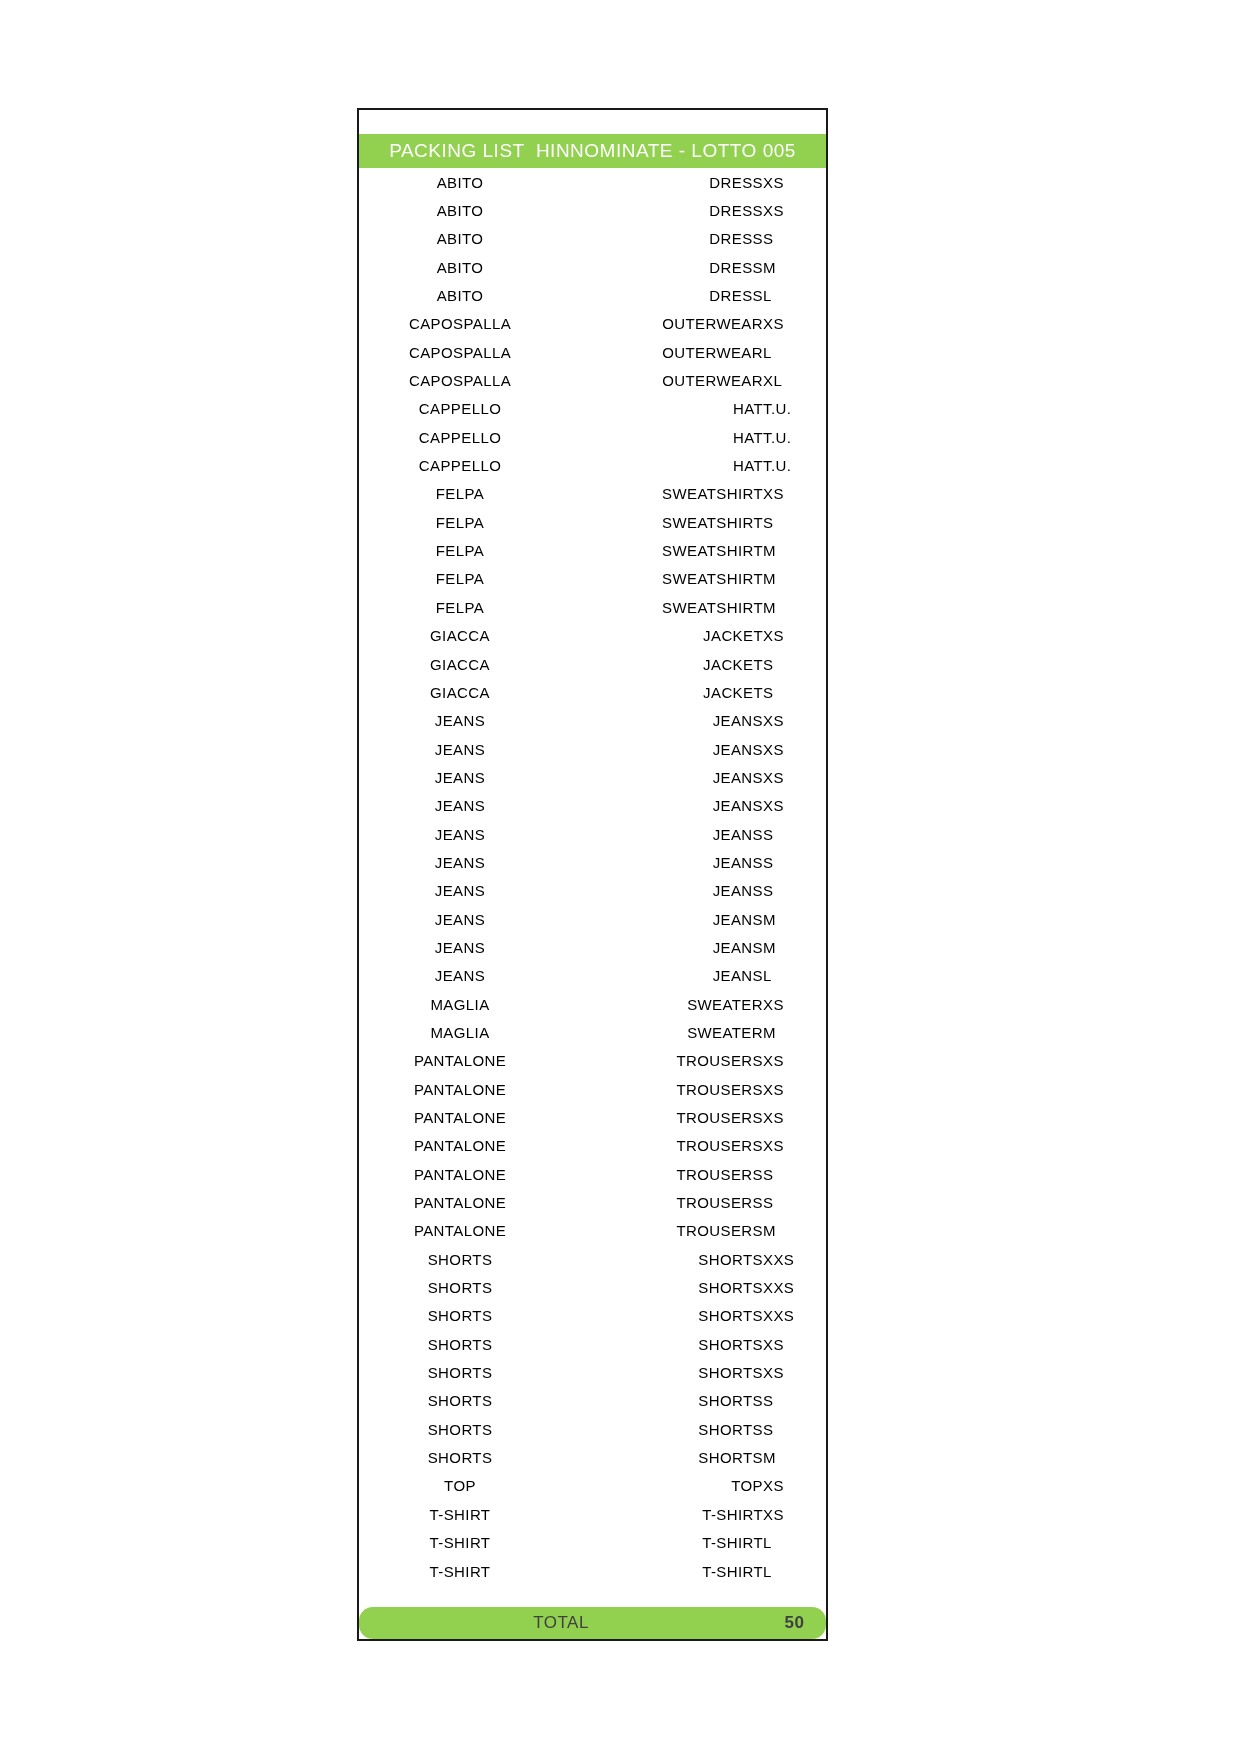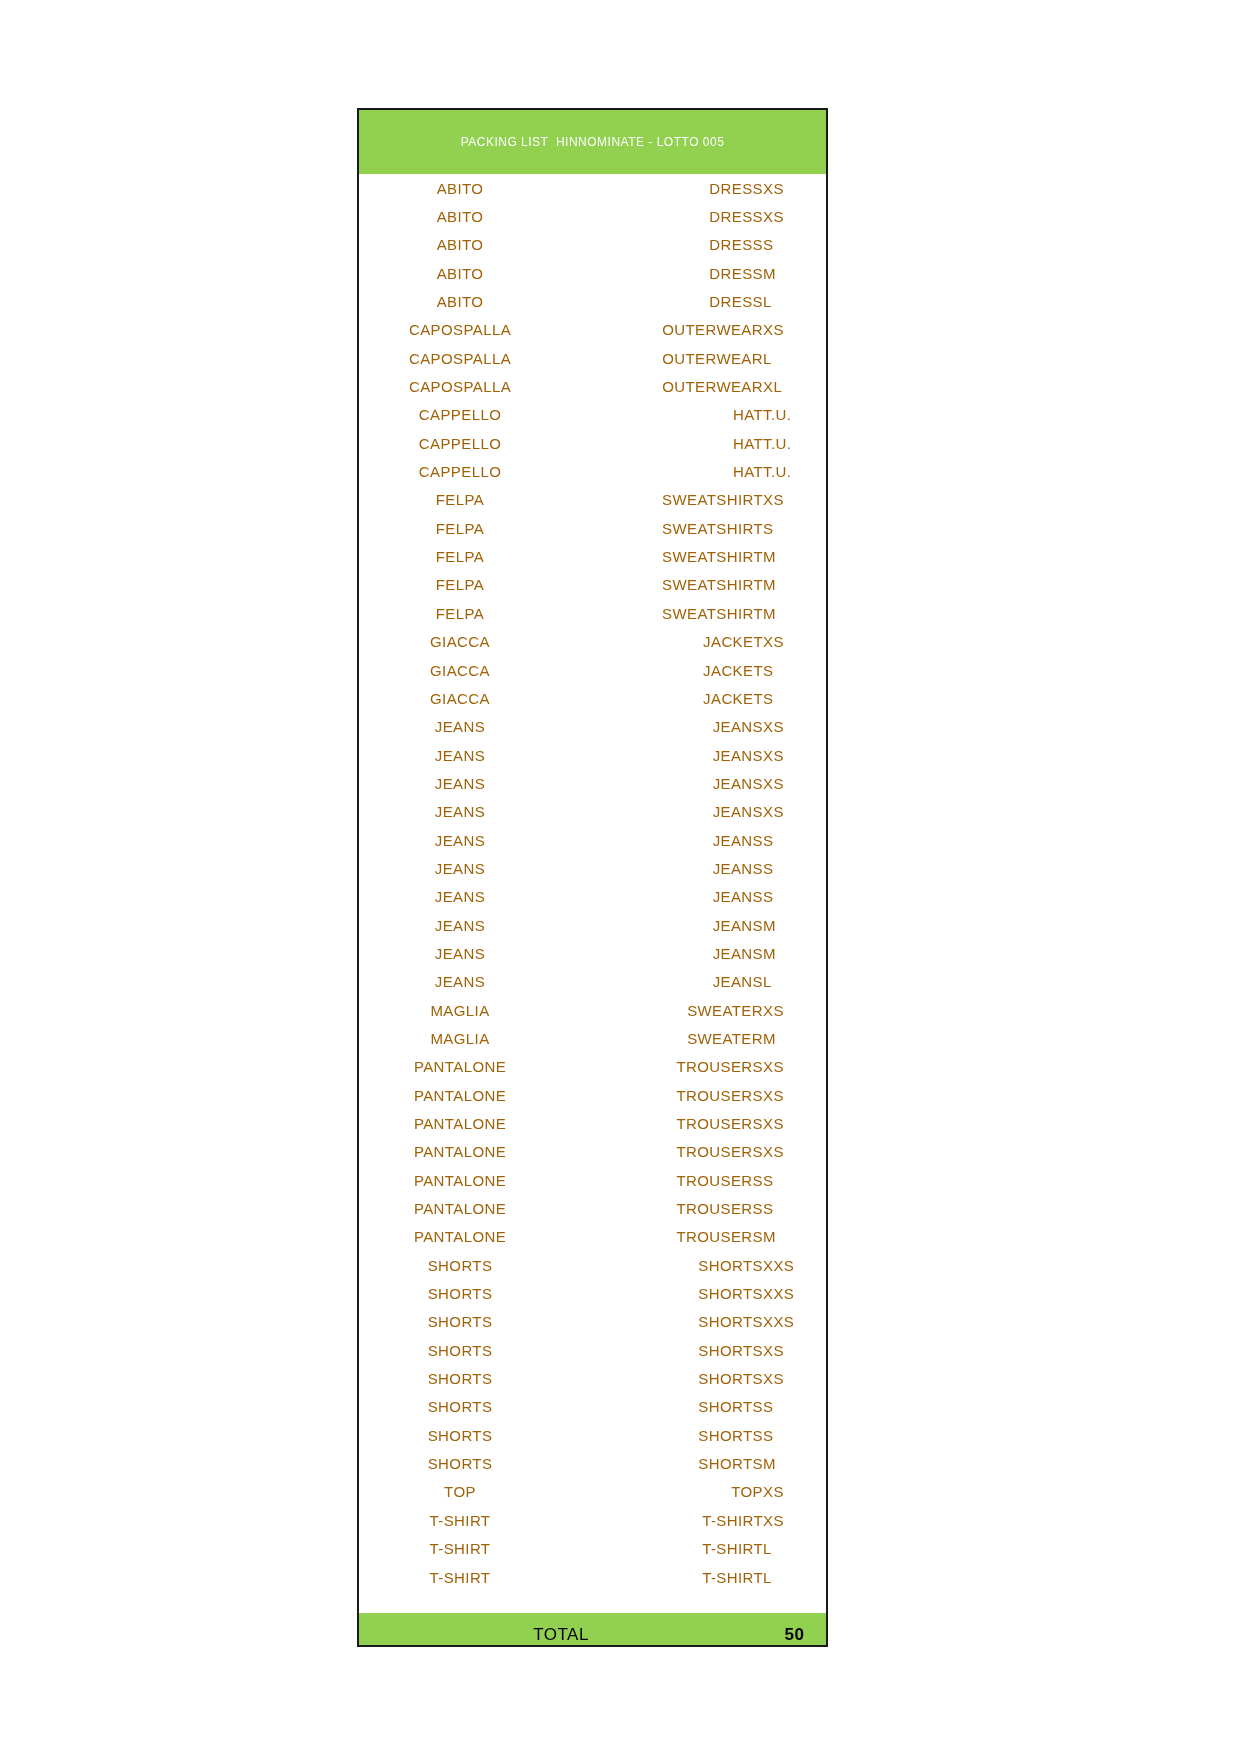--- a/index.html
+++ b/index.html
@@ -18,51 +18,53 @@
   .packing-table {
     position: absolute;
     left: 357px;
     top: 108px;
     width: 467px;
     border: 2px solid #1a1a1a;
     background: #ffffff;
     box-sizing: content-box;
   }
   .table-header {
-    height: 64px;
+    height: 34px;
     background: #92d050;
     display: flex;
     align-items: center;
     justify-content: center;
     color: #ffffff;
-    font-size: 12px;
+    font-size: 19px;
     letter-spacing: 0.5px;
     white-space: pre;
+    margin-top: 24px;
   }
   .rows { padding: 0; }
   .row {
     height: 28.35px;
     display: flex;
     align-items: center;
-    color: #a16207;
+    color: #000000;
     font-size: 15px;
     letter-spacing: 0.4px;
   }
   .c1 { width: 202px; text-align: center; }
   .c2 { width: 202px; text-align: right; }
   .c3 { width: 63px;  text-align: left; }
   .empty-row { height: 22px; }
   .total-row {
     height: 32px;
     background: #92d050;
     display: flex;
-    align-items: flex-end;
-    color: #000000;
+    align-items: center;
+    color: #404040;
     font-size: 17px;
     letter-spacing: 0.5px;
+    border-radius: 14px;
   }
   .total-label { width: 404px; text-align: center; }
   .total-value { width: 63px;  text-align: center; font-weight: bold; }
 </style>
 </head>
 <body>
 
 <div class="page">
   <div class="packing-table">
 

